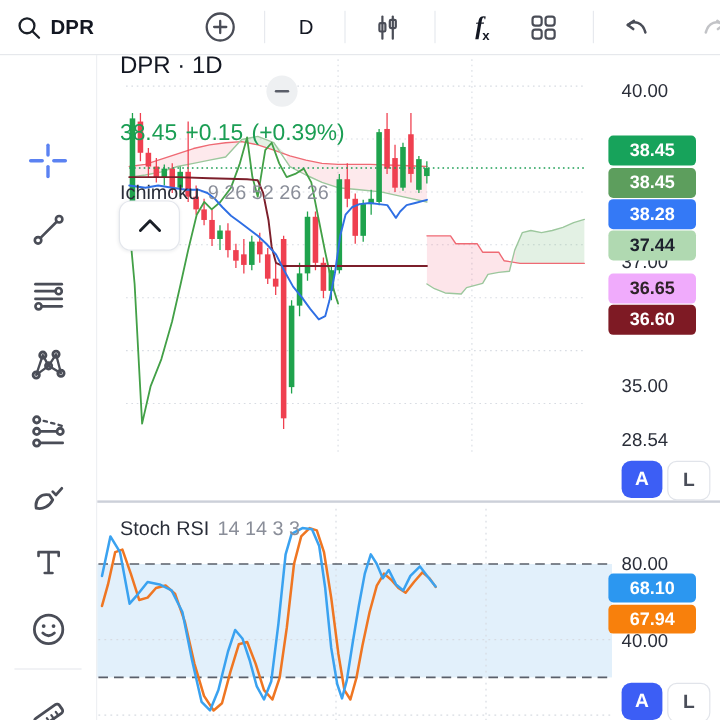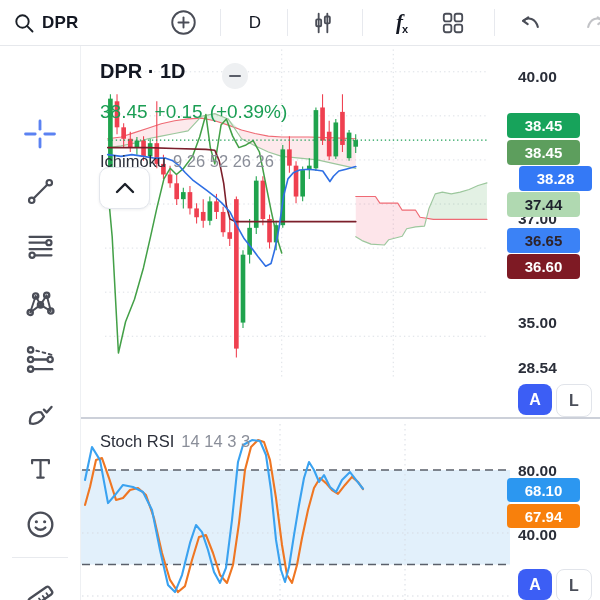--- a/index.html
+++ b/index.html
@@ -13,34 +13,34 @@
   .symbol-label{font-size:17px;font-weight:bold;margin-left:6px;letter-spacing:.2px;}
   .interval-label{font-size:17px;font-weight:500;}
   .fx-f{font-family:"Liberation Serif",serif;font-style:italic;font-size:21px;font-weight:bold;}
   .fx-x{font-size:11px;font-weight:bold;vertical-align:sub;margin-left:-1px;}
   
   .drawbar{position:absolute;left:0;top:45px;width:80px;height:555px;background:#fff;z-index:20;
     border-right:1px solid #eef0f3;}
   .draw-btn{position:absolute;left:20px;width:40px;height:38px;display:flex;align-items:center;justify-content:center;}
   .draw-sep{position:absolute;left:12px;width:56px;height:1px;background:#e8eaee;}
   
-  .chart-title{position:absolute;left:100px;top:60px;font-size:20px;font-weight:700;color:#131722;z-index:10;}
+  .chart-title{position:absolute;left:100px;top:44px;font-size:20px;font-weight:400;color:#131722;z-index:10;}
   .minus-btn{position:absolute;left:222px;top:63px;width:26px;height:26px;border-radius:13px;background:#eef0f2;
     display:flex;align-items:center;justify-content:center;z-index:10;}
   .minus-glyph{width:12px;height:2.6px;background:#5a5e69;border-radius:2px;}
   .price-row{position:absolute;left:100px;top:101px;font-size:19px;font-weight:500;z-index:10;}
   .price-row span{margin-right:7px;}
   .ind-row{position:absolute;left:100px;top:152px;font-size:16.5px;z-index:10;}
   .ind-name{color:#2a2e39;}
   .ind-params{color:#8a8e99;margin-left:7px;}
   .chev-btn{position:absolute;left:99px;top:167px;width:49px;height:40px;background:#fff;border:1px solid #e3e6ec;
     border-radius:10px;box-shadow:0 1px 3px rgba(20,24,40,.07);display:flex;align-items:center;justify-content:center;z-index:10;}
   .stoch-row{position:absolute;left:100px;top:432px;font-size:16.5px;z-index:10;}
   
-  .axis-label{position:absolute;left:518px;width:78px;font-size:15.5px;color:#2a2e39;z-index:5;font-weight:bold;}
+  .axis-label{position:absolute;left:518px;width:78px;font-size:15.5px;color:#2a2e39;z-index:5;}
   .price-badge{position:absolute;left:507px;width:73px;height:25px;border-radius:4px;color:#fff;
     font-size:15px;font-weight:600;display:flex;align-items:center;justify-content:center;z-index:8;}
   .al-group{position:absolute;z-index:12;display:flex;gap:4px;}
   .al-btn{width:34px;height:31px;border-radius:8px;font-size:16px;font-weight:600;
     display:flex;align-items:center;justify-content:center;}
   .al-a{background:#3c5ef5;color:#fff;}
   .al-l{background:#fff;color:#4a4e59;border:1px solid #e1e4ea;}
   .panel-divider{position:absolute;left:80px;top:417px;width:520px;height:2px;background:#ccd0d9;z-index:6;}
   svg.chartsvg{position:absolute;z-index:1;}
   .icon-stroke{stroke:#4a4d57;stroke-width:1.7;fill:none;stroke-linecap:round;stroke-linejoin:round;}
@@ -322,23 +322,23 @@
     </svg>
   </div>
 
   <div class="axis-label" style="top:68px;">40.00</div>
   <div class="axis-label" style="top:210px;">37.00</div>
   <div class="axis-label" style="top:314px;">35.00</div>
   <div class="axis-label" style="top:359px;">28.54</div>
 
   <div class="price-badge" style="top:113px;background:#17a35b;">38.45</div>
   <div class="price-badge" style="top:140px;background:#5d9e5d;">38.45</div>
-  <div class="price-badge" style="top:166px;background:#3479f6;margin-left:12px;">38.28</div>
+  <div class="price-badge" style="top:166px;background:#3479f6;">38.28</div>
   <div class="price-badge" style="top:192px;background:#b0d9b1;color:#1e222d;">37.44</div>
-  <div class="price-badge" style="top:228px;background:#3b82f6;color:#2e2328;">36.65</div>
+  <div class="price-badge" style="top:228px;background:#f0abfc;color:#2e2328;">36.65</div>
   <div class="price-badge" style="top:254px;background:#7e1a24;">36.60</div>
 
   <div class="al-group" style="left:518px;top:384px;">
     <div class="al-btn al-a">A</div>
     <div class="al-btn al-l">L</div>
   </div>
 
   <div class="stoch-row">
     <span class="ind-name">Stoch RSI</span><span class="ind-params">14 14 3 3</span>
   </div>

